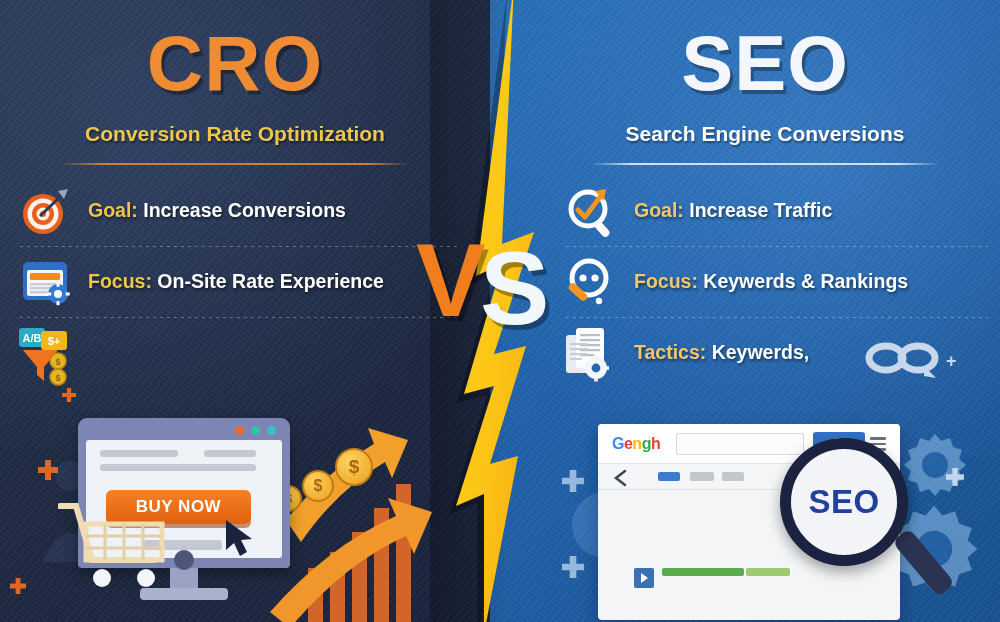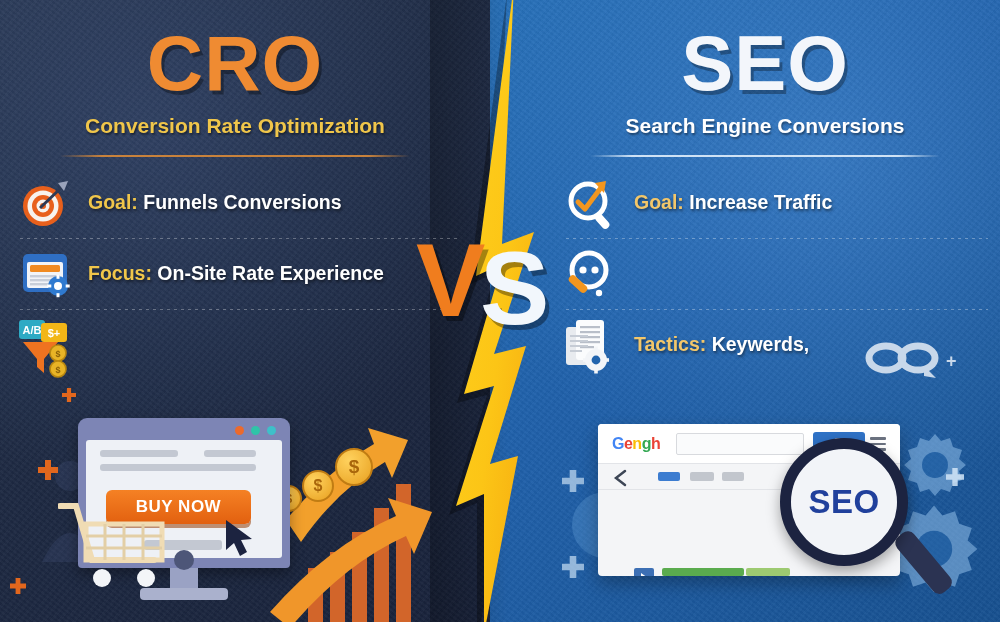--- a/index.html
+++ b/index.html
@@ -43,21 +43,21 @@
   .col-right { left:530px; }
 
   .title {
     text-align:center; font-weight:bold; letter-spacing:1px;
     font-size:78px; line-height:1; padding-top:16px;
   }
   .title-cro { color:#ef8b32; text-shadow:3px 4px 0 rgba(0,0,0,.33); }
   .title-seo { color:#f3f6fb; text-shadow:3px 4px 0 rgba(0,0,0,.30); }
 
   .subtitle {
-    text-align:center; font-weight:bold; font-size:21px; margin-top:12px;
+    text-align:center; font-weight:bold; font-size:21px; margin-top:20px;
   }
   .subtitle-cro { color:#f0c64a; text-shadow:1px 2px 2px rgba(0,0,0,.45); }
   .subtitle-seo { color:#ffffff; text-shadow:1px 2px 2px rgba(0,0,0,.40); }
 
   .rule { height:2px; margin:17px auto 0; width:350px; border-radius:2px; }
   .rule-cro { background:linear-gradient(to right, rgba(200,120,40,0), #c8823c 12%, #c8823c 88%, rgba(200,120,40,0)); }
   .rule-seo { background:linear-gradient(to right, rgba(255,255,255,0), #cfe2f5 12%, #cfe2f5 88%, rgba(255,255,255,0)); }
 
   
   .rows { margin-top:14px; }
@@ -93,21 +93,21 @@
     position:absolute; left:20px; top:50px; width:145px; height:34px;
     background:linear-gradient(180deg,#f58124,#e2600f);
     border-radius:6px; color:#fff; font-weight:bold; font-size:17px;
     display:flex; align-items:center; justify-content:center;
     letter-spacing:.5px; box-shadow:0 4px 0 rgba(150,60,5,.55);
   }
   .mon-neck { position:absolute; left:92px; top:150px; width:28px; height:22px; background:#9aa2c4; }
   .mon-base { position:absolute; left:62px; top:170px; width:88px; height:12px; background:#aab1cd; border-radius:4px; }
 
   
-  .gbox { position:absolute; left:598px; top:424px; width:302px; height:152px; background:#f4f5f7;
+  .gbox { position:absolute; left:598px; top:424px; width:302px; height:196px; background:#f4f5f7;
           border-radius:4px; box-shadow:0 8px 18px rgba(0,0,0,.28); overflow:hidden; }
   .gtop { position:absolute; left:0; top:0; right:0; height:40px; background:#ffffff; border-bottom:1px solid #e2e4e8; }
   .glogo { position:absolute; left:14px; top:11px; font-size:16px; font-weight:bold; letter-spacing:-.5px; }
   .gsearch { position:absolute; left:78px; top:9px; width:128px; height:22px; background:#fafbfc; border:1px solid #d8dade; border-radius:2px; }
   .gbtn { position:absolute; left:215px; top:8px; width:52px; height:24px; background:#2f72c6; border-radius:3px; }
   .gham { position:absolute; right:14px; top:13px; width:16px; height:14px; }
   .gham i { display:block; height:2.5px; background:#6b7280; margin-bottom:3px; border-radius:1px; }
   .gtabs { position:absolute; left:0; top:40px; right:0; height:26px; border-bottom:1px solid #e2e4e8; }
   .gresult { position:absolute; left:14px; }
   .rsq { position:absolute; width:20px; height:20px; background:#3c6fb4; border-radius:2px; }
@@ -174,21 +174,21 @@
             <circle cx="25" cy="31" r="15.5" fill="#f7f3ee"></circle>
             <circle cx="25" cy="31" r="11" fill="#e8601c"></circle>
             <circle cx="25" cy="31" r="6.5" fill="#f7f3ee"></circle>
             <circle cx="25" cy="31" r="3" fill="#e8601c"></circle>
             <line x1="22" y1="33" x2="44" y2="12" stroke="#2d3a54" stroke-width="3"></line>
             <path d="M40 8 L50 6 L46 16 Z" fill="#9aa3bb"></path>
           </svg>
         </div>
         <div class="rowtext">
           <span class="lbl-cro">Goal:</span>
-          <span class="val">Funnels Conversions</span>
+          <span class="val">Increase Conversions</span>
         </div>
       </div>
 
       <div class="sep"></div>
 
       <div class="row">
         <div class="icon">
           <svg width="56" height="56" viewBox="0 0 56 56">
             <rect x="5" y="8" width="44" height="38" rx="5" fill="#2f6fc4"></rect>
             <rect x="9" y="16" width="36" height="26" rx="2" fill="#f2f4f8"></rect>
@@ -261,20 +261,24 @@
 
       <div class="row row-right">
         <div class="icon">
           <svg width="56" height="56" viewBox="0 0 56 56">
             <circle cx="25" cy="24" r="17" fill="none" stroke="#ffffff" stroke-width="5"></circle>
             <circle cx="19" cy="24" r="3.6" fill="#ffffff"></circle>
             <circle cx="31" cy="24" r="3.6" fill="#ffffff"></circle>
             <rect x="3" y="34" width="22" height="8" rx="4" fill="#f2961f" transform="rotate(42 14 38)"></rect>
             <circle cx="35" cy="47" r="3.2" fill="#ffffff"></circle>
           </svg>
+        </div>
+        <div class="rowtext">
+          <span class="lbl-seo">Focus:</span>
+          <span class="val">Keywerds &amp; Rankings</span>
         </div>
       </div>
 
       <div class="sep sep-right"></div>
 
       <div class="row row-right">
         <div class="icon">
           <svg width="56" height="58" viewBox="0 0 56 58">
             <rect x="2" y="10" width="28" height="38" rx="3" fill="#e8ebef"></rect>
             <rect x="12" y="3" width="28" height="40" rx="3" fill="#fbfcfd"></rect>

